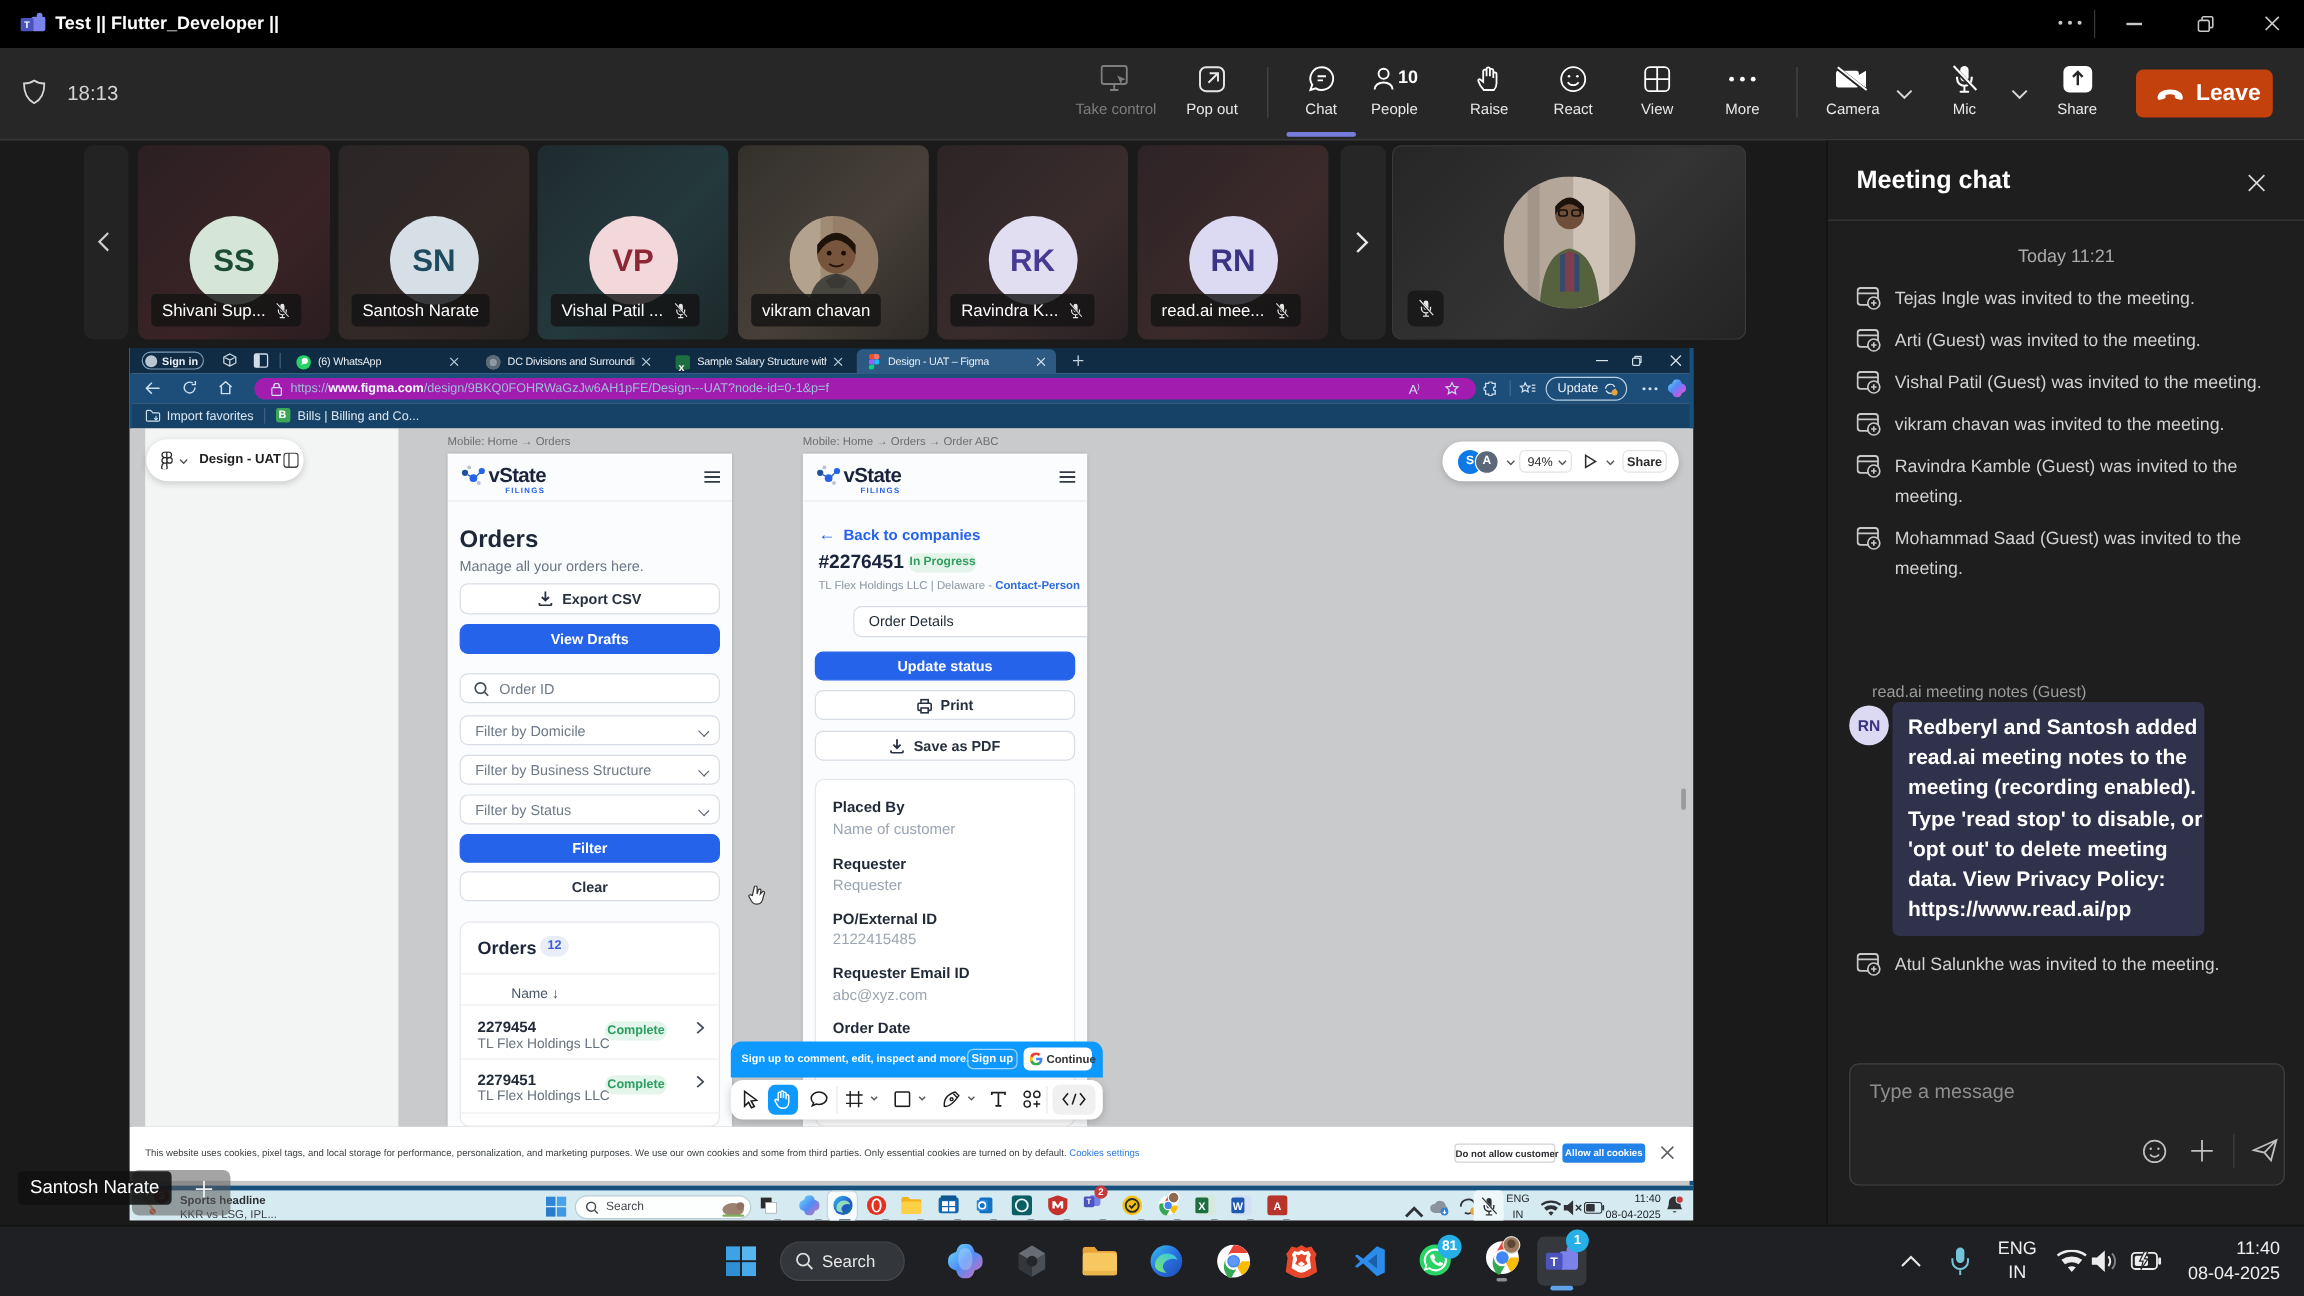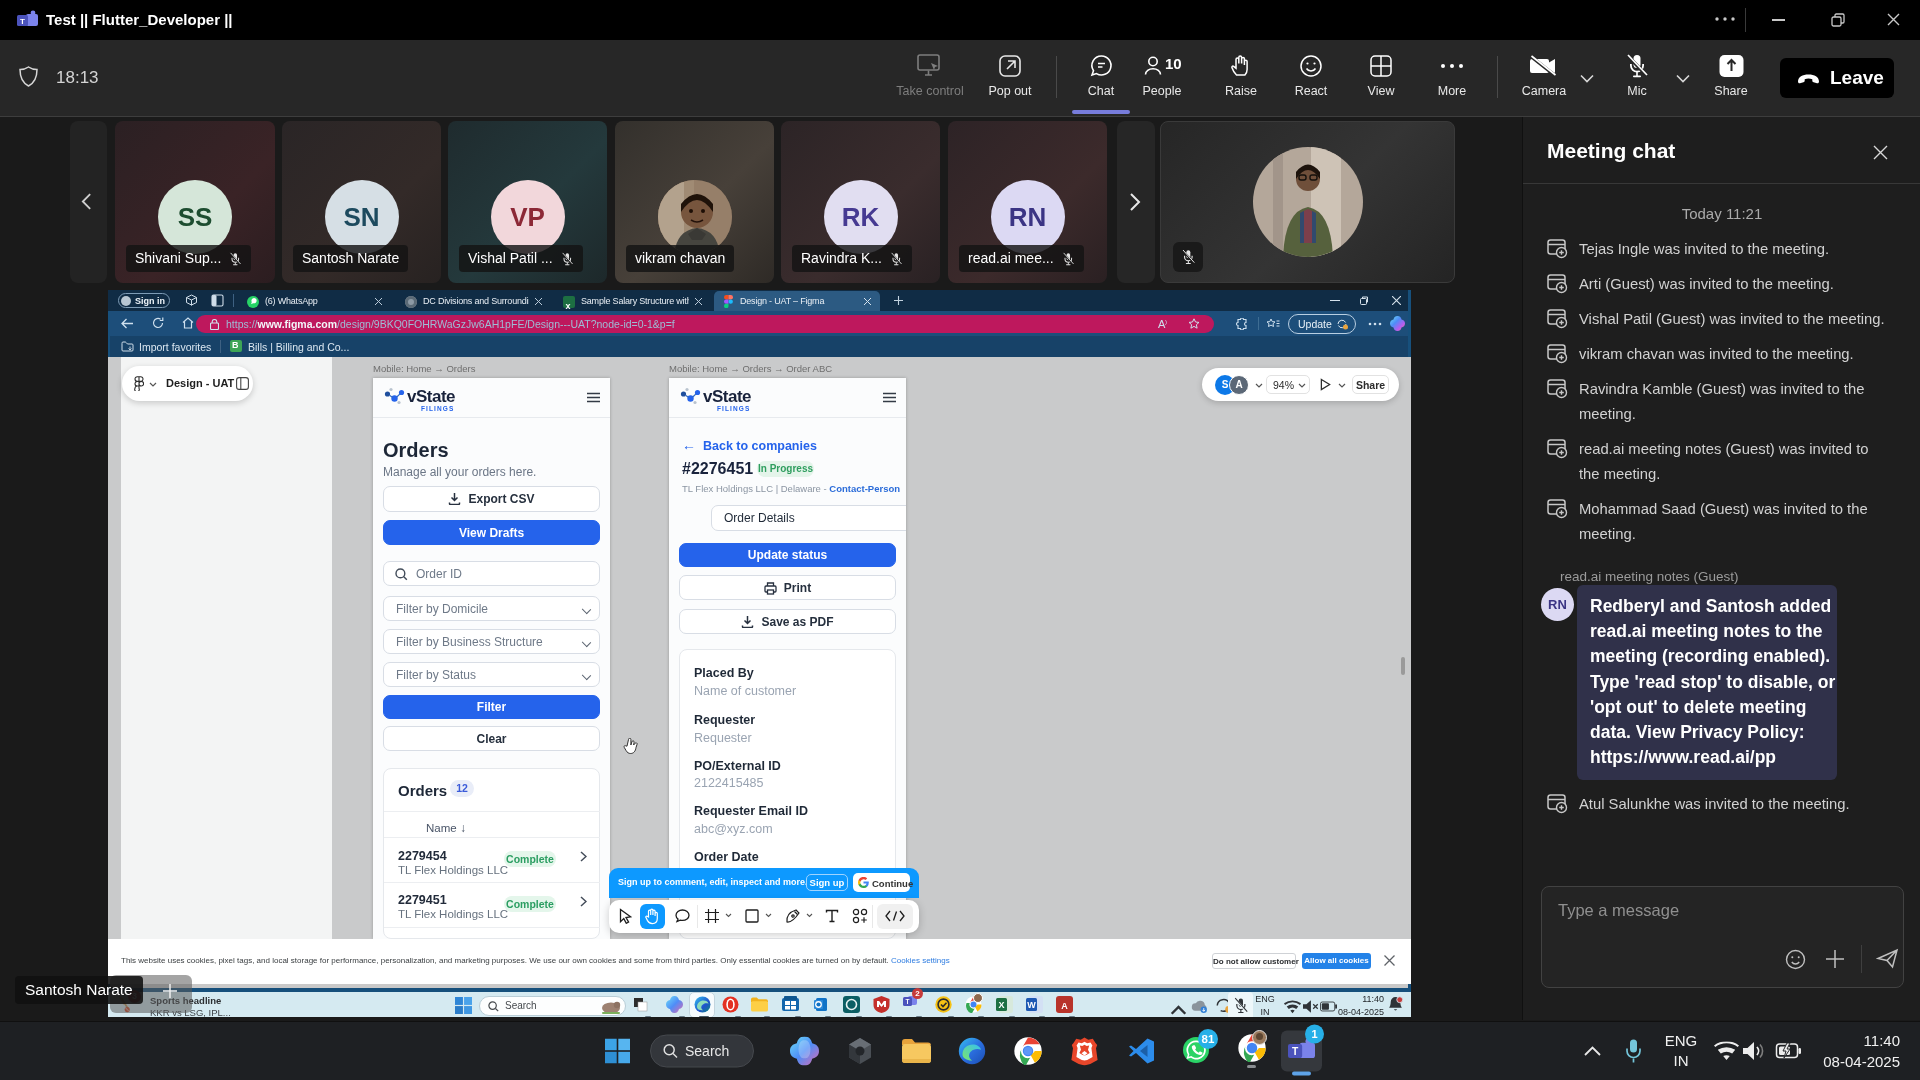--- a/index.html
+++ b/index.html
@@ -183,21 +183,21 @@
       </svg>
     <div class="tbtn" style="left:1698px; width:66px;">
       <svg width="27" height="24" viewBox="0 0 27 24">
           <rect x="1.5" y="1" width="24" height="22" rx="5" fill="#fff"></rect>
           <g stroke="#272727" stroke-width="2" fill="none">
             <path d="M13.5 17V6.5M9.5 10l4-4 4 4"></path>
           </g>
         </svg>
       <div class="lbl">Share</div>
     </div>
-    <div class="abs" style="left:1780px; top:18px; width:114px; height:40px; background:#000000; border-radius:6px;padding-left:44px;">
+    <div class="abs" style="left:1780px; top:18px; width:114px; height:40px; background:#c2410c; border-radius:6px;padding-left:44px;">
       <svg class="abs" style="left:16px; top:13px;" width="25" height="14" viewBox="0 0 25 14">
           <path d="M2 10.5C2 6 6.5 3.5 12.5 3.5S23 6 23 10.5c0 1.4-.9 2-2 1.7l-3.4-.9c-.9-.25-1.3-.9-1.3-1.8v-1.3a12.5 12.5 0 0 0-7.6 0v1.3c0 .9-.4 1.55-1.3 1.8l-3.4.9c-1.1.3-2-.3-2-1.7Z" fill="#fff"></path>
         </svg>
       <div class="abs" style="left:50px; top:9px; color:#fff; font-size:19px; font-weight:700;">Leave</div>
     </div>
   </div>
 
   <div class="abs" style="left:70px; top:121px; width:37px; height:162px; background:#232323; border-radius:8px;"></div>
   <svg class="abs" style="left:81px; top:193px;" width="11" height="17" viewBox="0 0 12 18" fill="none" stroke="#cfcfcf" stroke-width="2">
       <path d="M10 1L2 9l8 8"></path>
@@ -381,21 +381,21 @@
     <div id="addrbar">
       <svg class="abs" style="left:13px; top:7px;" width="13" height="11" viewBox="0 0 13 11" fill="none" stroke="#cfe0ee" stroke-width="1.3">
           <path d="M12 5.5H1M5.5 1L1 5.5 5.5 10"></path>
         </svg>
       <svg class="abs" style="left:44px; top:6px;" width="12" height="12" viewBox="0 0 12 12" fill="none" stroke="#cfe0ee" stroke-width="1.2">
           <path d="M10.5 6A4.5 4.5 0 1 1 8.6 2.3M10.8 0.5v3h-3"></path>
         </svg>
       <svg class="abs" style="left:74px; top:6px;" width="12" height="12" viewBox="0 0 12 12" fill="none" stroke="#cfe0ee" stroke-width="1.2">
           <path d="M1 5.5L6 1l5 4.5M2.5 4.8V11h7V4.8"></path>
         </svg>
-      <div class="abs" style="left:88px; top:3.5px; width:1018px; height:18.5px; background:#be185d; border-radius:9px;">
+      <div class="abs" style="left:104px; top:3.5px; width:1018px; height:18.5px; background:#a21caf; border-radius:9px;">
         <svg class="abs" style="left:14px; top:4px;" width="9" height="11" viewBox="0 0 9 11" fill="none" stroke="#cfe0ee" stroke-width="1.1">
             <rect x="0.5" y="4" width="8" height="6.5" rx="1"></rect>
             <path d="M2.2 4V2.8a2.3 2.3 0 0 1 4.6 0V4"></path>
           </svg>
         <div class="abs" style="left:30px; top:3px; font-size:10.5px; color:#9dbdd6;">https://<span style="color:#f2f7fb; font-weight:600;">www.figma.com</span>/design/9BKQ0FOHRWaGzJw6AH1pFE/Design---UAT?node-id=0-1&amp;p=f</div>
         <svg class="abs" style="left:962px; top:3px;" width="14" height="12" viewBox="0 0 14 12" fill="#cfe0ee">
             <text x="0" y="10" font-size="11" fill="#cfe0ee">A</text>
             <text x="7" y="6" font-size="6" fill="#cfe0ee">)</text>
           </svg>
         <svg class="abs" style="left:992px; top:3px;" width="12" height="12" viewBox="0 0 12 12" fill="none" stroke="#cfe0ee" stroke-width="1">
@@ -885,26 +885,20 @@
             <rect x="1" y="2" width="17" height="14" rx="2.5" stroke="#c8c8c8" stroke-width="1.5"></rect>
             <path d="M1 6.5h17" stroke="#c8c8c8" stroke-width="1.5"></path>
             <circle cx="14.5" cy="14.5" r="5" fill="#1e1e1e" stroke="#c8c8c8" stroke-width="1.4"></circle>
             <path d="M14.5 12.2v4.6M12.2 14.5h4.6" stroke="#c8c8c8" stroke-width="1.4"></path>
           </svg>Ravindra Kamble (Guest) was invited to the<br>meeting.</div>
       <div class="invite"><svg width="21" height="21" viewBox="0 0 21 21" fill="none">
             <rect x="1" y="2" width="17" height="14" rx="2.5" stroke="#c8c8c8" stroke-width="1.5"></rect>
             <path d="M1 6.5h17" stroke="#c8c8c8" stroke-width="1.5"></path>
             <circle cx="14.5" cy="14.5" r="5" fill="#1e1e1e" stroke="#c8c8c8" stroke-width="1.4"></circle>
             <path d="M14.5 12.2v4.6M12.2 14.5h4.6" stroke="#c8c8c8" stroke-width="1.4"></path>
-          </svg>read.ai meeting notes (Guest) was invited to<br>the meeting.</div>
-      <div class="invite"><svg width="21" height="21" viewBox="0 0 21 21" fill="none">
-            <rect x="1" y="2" width="17" height="14" rx="2.5" stroke="#c8c8c8" stroke-width="1.5"></rect>
-            <path d="M1 6.5h17" stroke="#c8c8c8" stroke-width="1.5"></path>
-            <circle cx="14.5" cy="14.5" r="5" fill="#1e1e1e" stroke="#c8c8c8" stroke-width="1.4"></circle>
-            <path d="M14.5 12.2v4.6M12.2 14.5h4.6" stroke="#c8c8c8" stroke-width="1.4"></path>
           </svg>Mohammad Saad (Guest) was invited to the<br>meeting.</div>
     </div>
 
     <div class="abs" style="left:37px; top:452px; color:#9b9b9b; font-size:13.5px;">read.ai meeting notes (Guest)</div>
     <div class="abs" style="left:18px; top:471px; width:33px; height:33px; border-radius:50%; background:#dcd9f3; color:#3b3484; font-size:13px; font-weight:700; text-align:center; line-height:33px;">RN</div>
     <div class="abs" style="left:54px; top:468px; width:260px; height:195px; background:#30314a; border-radius:6px; padding:9px 0 0 13px; color:#fff; font-size:17.5px; font-weight:700; line-height:25.2px; white-space:nowrap; overflow:hidden;">Redberyl and Santosh added<br>read.ai meeting notes to the<br>meeting (recording enabled).<br>Type 'read stop' to disable, or<br>'opt out' to delete meeting<br>data. View Privacy Policy:<br>https://www.read.ai/pp</div>
 
     <div class="invite" style="position:absolute; left:0; top:675px; width:398px;"><svg width="21" height="21" viewBox="0 0 21 21" fill="none">
           <rect x="1" y="2" width="17" height="14" rx="2.5" stroke="#c8c8c8" stroke-width="1.5"></rect>
           <path d="M1 6.5h17" stroke="#c8c8c8" stroke-width="1.5"></path>

